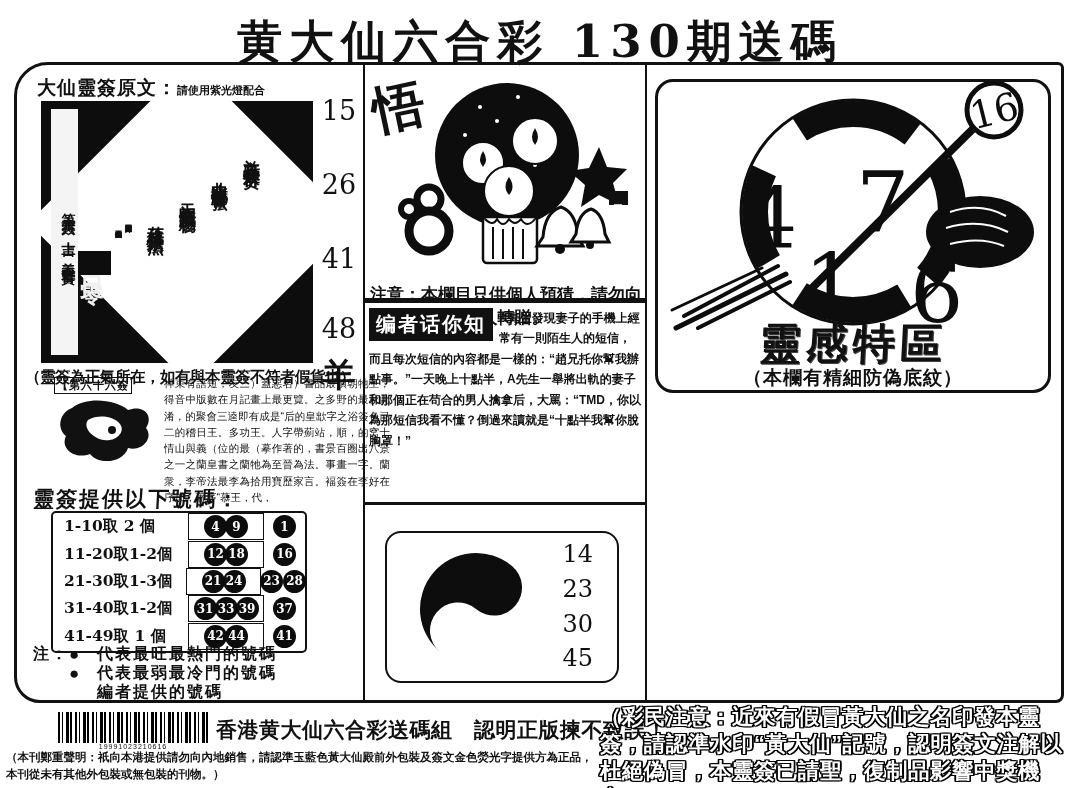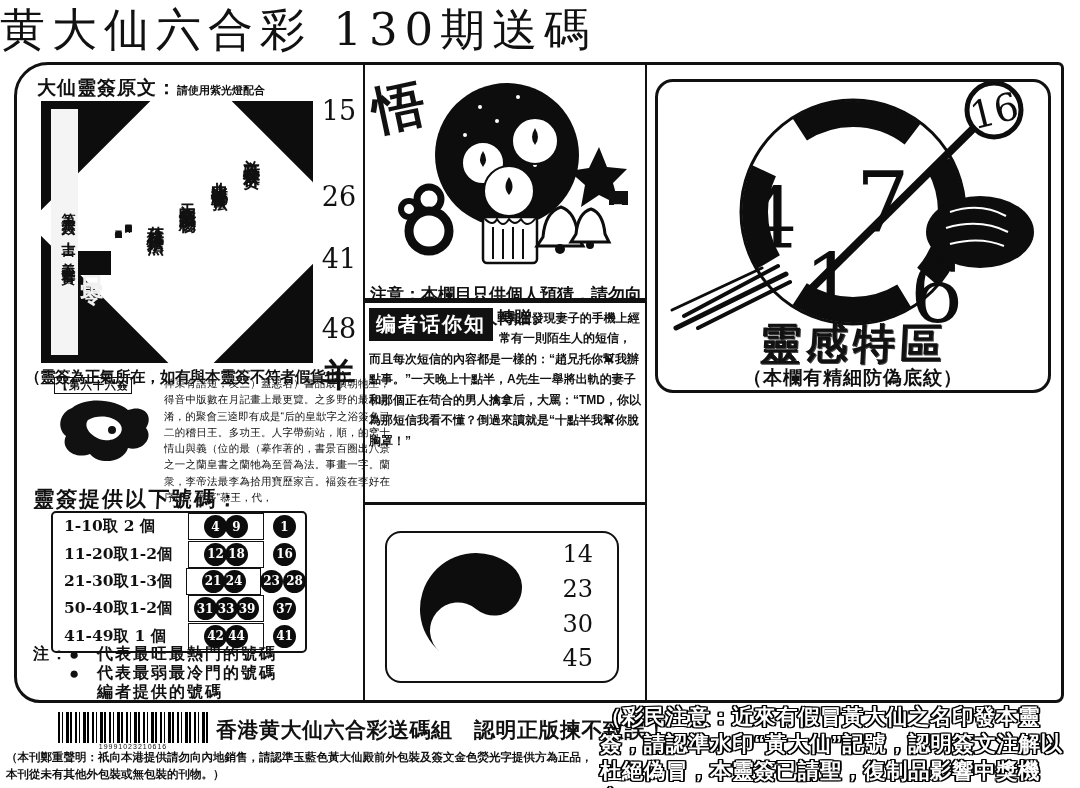--- a/index.html
+++ b/index.html
@@ -1,22 +1,22 @@
 <!DOCTYPE html>
 <html><head>
 <meta charset="utf-8">
 <style>
   * { box-sizing: border-box; margin: 0; padding: 0; }
   html,body { width:1080px; height:788px; background:#fff; }
   .page { position:relative; width:1080px; height:788px; background:#fff; color:#111;
           font-family:"Liberation Sans", sans-serif; overflow:hidden; }
 
   
-  .main-title { position:absolute; top:0px; left:0; width:100%; 
-    font-family:"DejaVu Serif", serif; font-size:45px; font-weight:400; letter-spacing:7px; }
+  .main-title { position:absolute; top:12px; left:0; width:100%; text-align:center;
+    font-family:"DejaVu Serif", serif; font-size:45px; font-weight:700; letter-spacing:7px; }
 
   
   .outer { position:absolute; left:14px; top:62px; width:1050px; height:641px;
     border:3px solid #111; border-radius:34px 6px 8px 26px; }
   .vline { position:absolute; top:0; height:100%; border-left:2.5px solid #111; }
 
   
   .oracle-header { position:absolute; left:20px; top:10px; font-weight:900; font-size:19px; letter-spacing:1px; }
   .oracle-header small { font-size:11px; font-weight:900; letter-spacing:0; }
   .oracle-img { position:absolute; left:24px; top:36px; width:272px; height:262px;
@@ -134,21 +134,21 @@
       <span class="pcol" style="left:198px; top:44px;">兰亭雅会众群贤</span>
       <span class="pcol" style="left:166px; top:66px;">曲水流觞含管弦</span>
       <span class="pcol" style="left:134px; top:88px;">天朗气清风惠畅</span>
       <span class="pcol" style="left:102px; top:110px;">茂林修竹乐怡然</span>
       <span class="pnote" style="left:82px; top:118px;">有本期熙熙數方為正版</span>
       <span class="pnote" style="left:72px; top:124px;">黃大仙感碼金印更佳</span>
       <div class="sign-strip">第六十六簽 上吉 義之會群賢</div>
     </div>
 
     <span class="sidenum" style="top:30px;">15</span>
-    <span class="sidenum" style="top:116px;">26</span>
+    <span class="sidenum" style="top:104px;">26</span>
     <span class="sidenum" style="top:178px;">41</span>
     <span class="sidenum" style="top:248px;">48</span>
     <span class="zodiac" style="top:288px;">羊</span>
 
     <div class="auth-line">（靈簽為正氣所在，如有與本靈簽不符者假貨也）</div>
 
     <div class="sign-section">
       <div class="sign-imgwrap">
         <span class="sign-tag">【第六十六簽</span>
         <svg width="104" height="74" viewBox="0 0 104 74">
@@ -188,21 +188,21 @@
         <span class="hotcell">
           <span class="num">21</span>
           <span class="num">24</span>
         </span>
         <span class="coldcell">
           <span class="num">23</span>
           <span class="num">28</span>
         </span>
       </div>
       <div class="trow">
-        <span class="range">50-40取1-2個</span>
+        <span class="range">31-40取1-2個</span>
         <span class="hotcell">
           <span class="num">31</span>
           <span class="num">33</span>
           <span class="num">39</span>
         </span>
         <span class="coldcell">
           <span class="num">37</span>
         </span>
       </div>
       <div class="trow">

